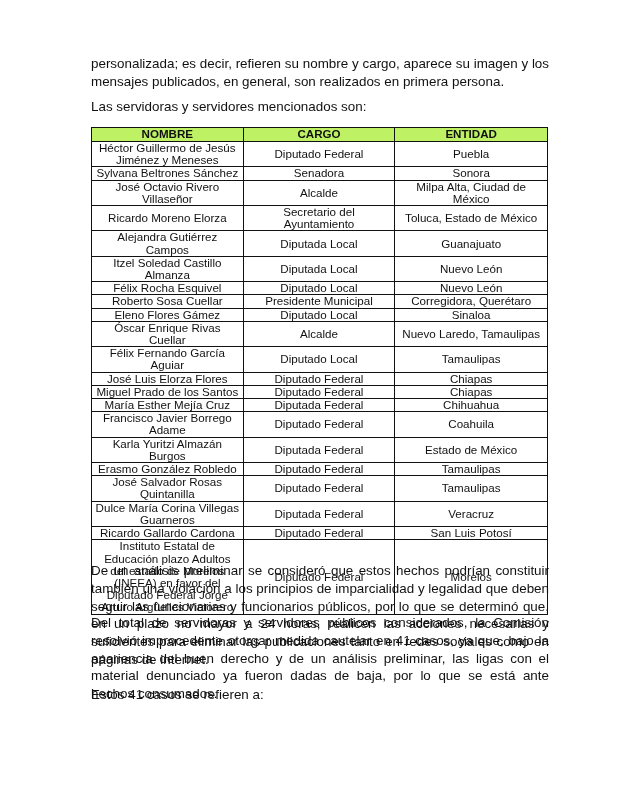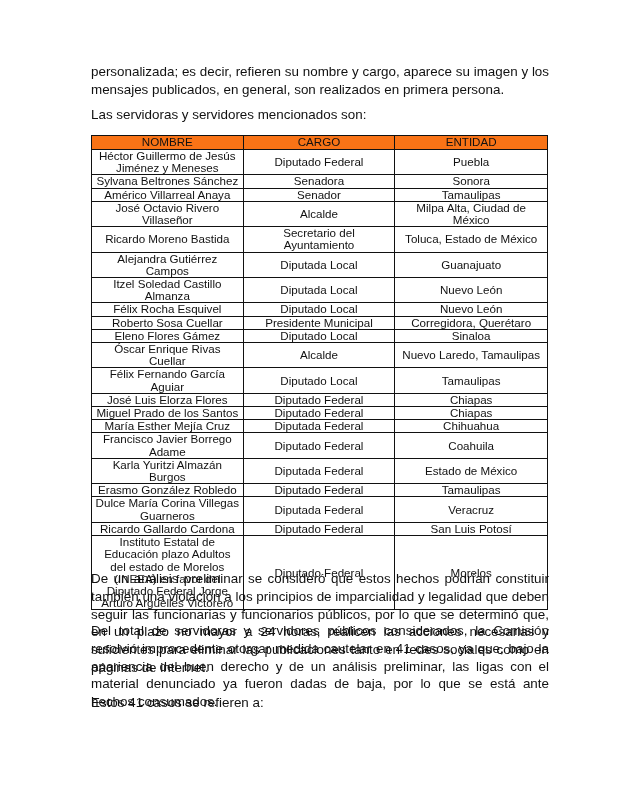--- a/index.html
+++ b/index.html
@@ -1,32 +1,32 @@
 <!DOCTYPE html>
 <html><head>
 <meta charset="utf-8">
 <style>
   html, body { margin: 0; padding: 0; background: #ffffff; }
   body { width: 640px; height: 795px; position: relative; overflow: hidden;
          font-family: "Liberation Sans", sans-serif; color: #111; }
-  .page { position: absolute; left: 0; top: 8px; width: 640px; height: 646px; }
+  .page { position: absolute; left: 0; top: 0; width: 640px; height: 646px; }
   .para { position: absolute; left: 91px; width: 458px; font-size: 13.4px; line-height: 17.8px;
           text-align: justify; margin: 0; }
   .para.last-line-left { text-align-last: left; }
   #p1 { top: 55px; }
   #p2 { top: 98px; }
   #p3 { top: 530px; margin-top: 32px; }
   #p4 { top: 614px; }
   #p5 { top: 686px; }
 
   table.servers { position: absolute; left: 91px; top: 127px; width: 457px;
                   border-collapse: collapse; font-size: 11.6px; line-height: 12.2px; }
   table.servers th, table.servers td { border: 1.3px solid #111; text-align: center;
                   vertical-align: middle; padding: 0 3px; }
-  table.servers th { background: #f97316; font-weight: normal; height: 13px; }
+  table.servers th { background: #bef264; font-weight: bold; height: 13px; }
   table.servers td { height: 12px; }
   col.c1 { width: 152px; } col.c2 { width: 152px; } col.c3 { width: 153px; }
 </style>
 </head>
 <body>
 
 <div class="page">
   <p id="p1" class="para last-line-left">personalizada; es decir, refieren su nombre y cargo, aparece su imagen y los mensajes publicados, en general, son realizados en primera persona.</p>
   <p id="p2" class="para">Las servidoras y servidores mencionados son:</p>
 
@@ -48,31 +48,26 @@
           <td>Héctor Guillermo de Jesús Jiménez y Meneses</td>
           <td>Diputado Federal</td>
           <td>Puebla</td>
         </tr>
         <tr>
           <td>Sylvana Beltrones Sánchez</td>
           <td>Senadora</td>
           <td>Sonora</td>
         </tr>
         <tr>
-          <td>Américo Villarreal Anaya</td>
-          <td>Senador</td>
-          <td>Tamaulipas</td>
-        </tr>
-        <tr>
           <td>José Octavio Rivero Villaseñor</td>
           <td>Alcalde</td>
           <td>Milpa Alta, Ciudad de México</td>
         </tr>
         <tr>
-          <td>Ricardo Moreno Bastida</td>
+          <td>Ricardo Moreno Elorza</td>
           <td>Secretario del Ayuntamiento</td>
           <td>Toluca, Estado de México</td>
         </tr>
         <tr>
           <td>Alejandra Gutiérrez Campos</td>
           <td>Diputada Local</td>
           <td>Guanajuato</td>
         </tr>
         <tr>
           <td>Itzel Soledad Castillo Almanza</td>
@@ -128,20 +123,25 @@
           <td>Karla Yuritzi Almazán Burgos</td>
           <td>Diputada Federal</td>
           <td>Estado de México</td>
         </tr>
         <tr>
           <td>Erasmo González Robledo</td>
           <td>Diputado Federal</td>
           <td>Tamaulipas</td>
         </tr>
         <tr>
+          <td>José Salvador Rosas Quintanilla</td>
+          <td>Diputado Federal</td>
+          <td>Tamaulipas</td>
+        </tr>
+        <tr>
           <td>Dulce María Corina Villegas Guarneros</td>
           <td>Diputada Federal</td>
           <td>Veracruz</td>
         </tr>
         <tr>
           <td>Ricardo Gallardo Cardona</td>
           <td>Diputado Federal</td>
           <td>San Luis Potosí</td>
         </tr>
         <tr>

